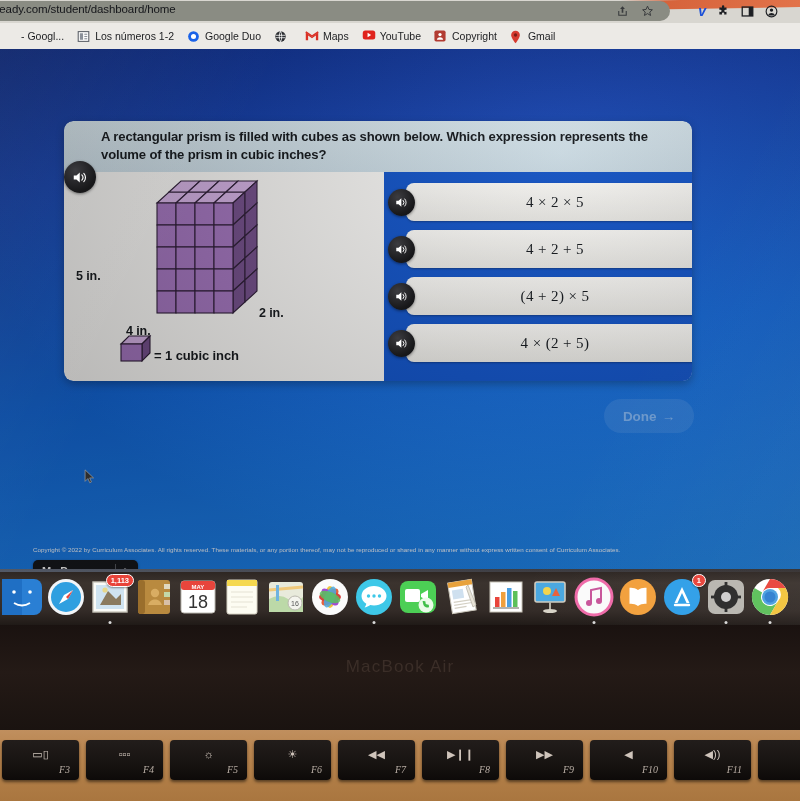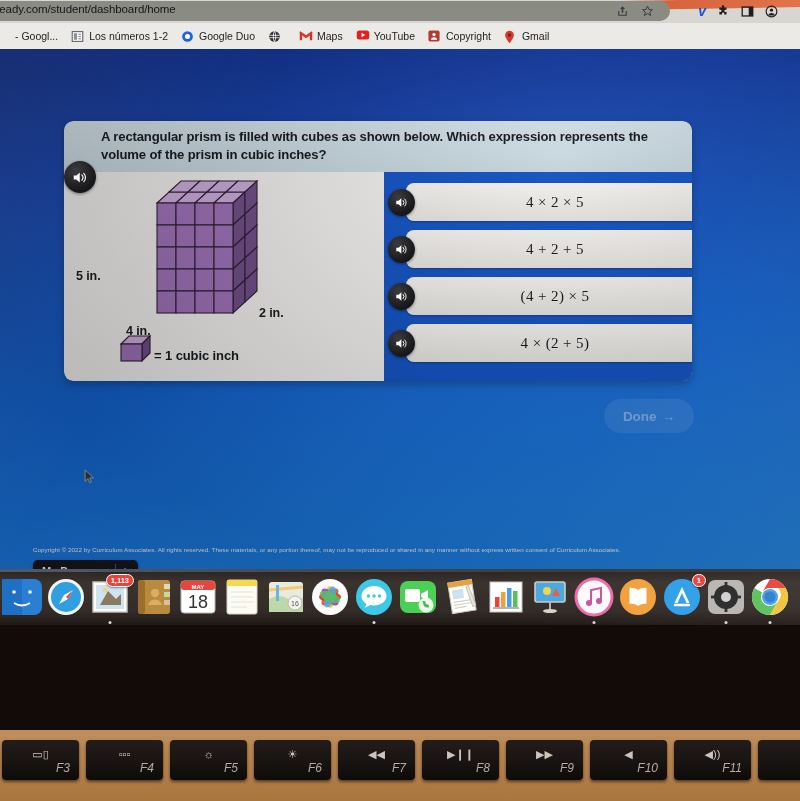--- a/index.html
+++ b/index.html
@@ -42,21 +42,21 @@
   .omni-ic { width: 13px; height: 14px; opacity: .8; }
   .ext-icons {
     position: absolute; top: 3px; right: -108px;
     display: flex; gap: 11px; align-items: center;
   }
 
   .bookmark-bar {
     position: absolute; left: 0; top: 23px; width: 800px; height: 26px;
     background: #eceae6;
     display: flex; align-items: center; gap: 3px;
-    padding-left: 10px;
+    padding-left: 16px;
   }
   .bm {
     display: flex; align-items: center; gap: 5px;
     padding: 2px 5px; border-radius: 3px;
     font-size: 10.5px; color: #1c1d20; white-space: nowrap;
   }
   .bm-ico { width: 13px; height: 13px; flex: 0 0 13px; position: relative; }
 
   
   .screen {
@@ -214,21 +214,21 @@
     border-radius: 4px;
     background: linear-gradient(180deg, #221d1b 0%, #171311 60%, #0d0a09 100%);
     box-shadow: 0 2px 3px rgba(0,0,0,.5);
   }
   .key-glyph {
     position: absolute; left: 0; top: 9px; width: 100%;
     text-align: center; color: #cfc4bb; font-size: 11px; line-height: 1;
   }
   .key-name {
     position: absolute; right: 9px; bottom: 5px;
-    color: #b7aca3; font-size: 12px; font-style: italic;
+    color: #b7aca3; font-size: 10px; font-style: italic; font-family: Liberation Serif, serif;
   }
 
   .glare {
     position: absolute; left: 0; top: 49px; width: 800px; height: 576px;
     background: linear-gradient(118deg, rgba(255,255,255,.06) 0%, rgba(255,255,255,0) 26%, rgba(255,255,255,0) 72%, rgba(255,255,255,.04) 100%);
     pointer-events: none;
   }
 </style>
 </head>
 <body>
@@ -689,20 +689,23 @@
           <circle cx="20" cy="20" r="5.5" fill="#2f7fd0"></circle>
         </svg>
         <span class="run-dot"></span>
       </div>
 
       <div class="dock-sep"></div>
 
     </div>
   </div>
 
+  <div class="bezel-bottom">
+    <div class="macbook-label">MacBook Air</div>
+  </div>
 
   <div class="desk">
     <div class="keyboard-row">
       <div class="key">
         <div class="key-glyph">▭▯</div>
         <div class="key-name">F3</div>
       </div>
       <div class="key">
         <div class="key-glyph">▫▫▫</div>
         <div class="key-name">F4</div>

